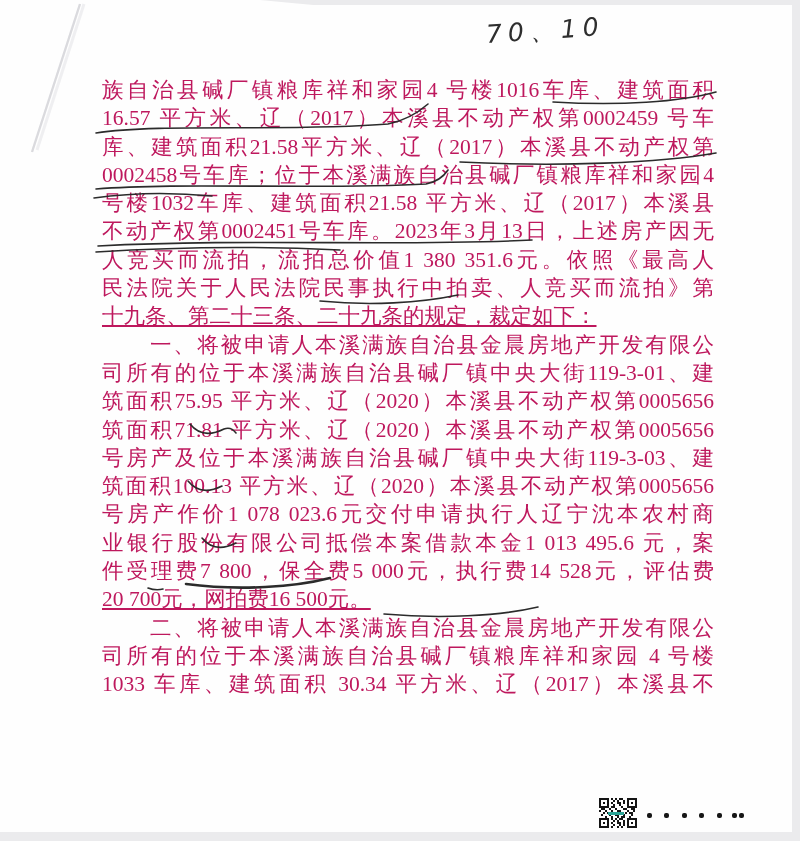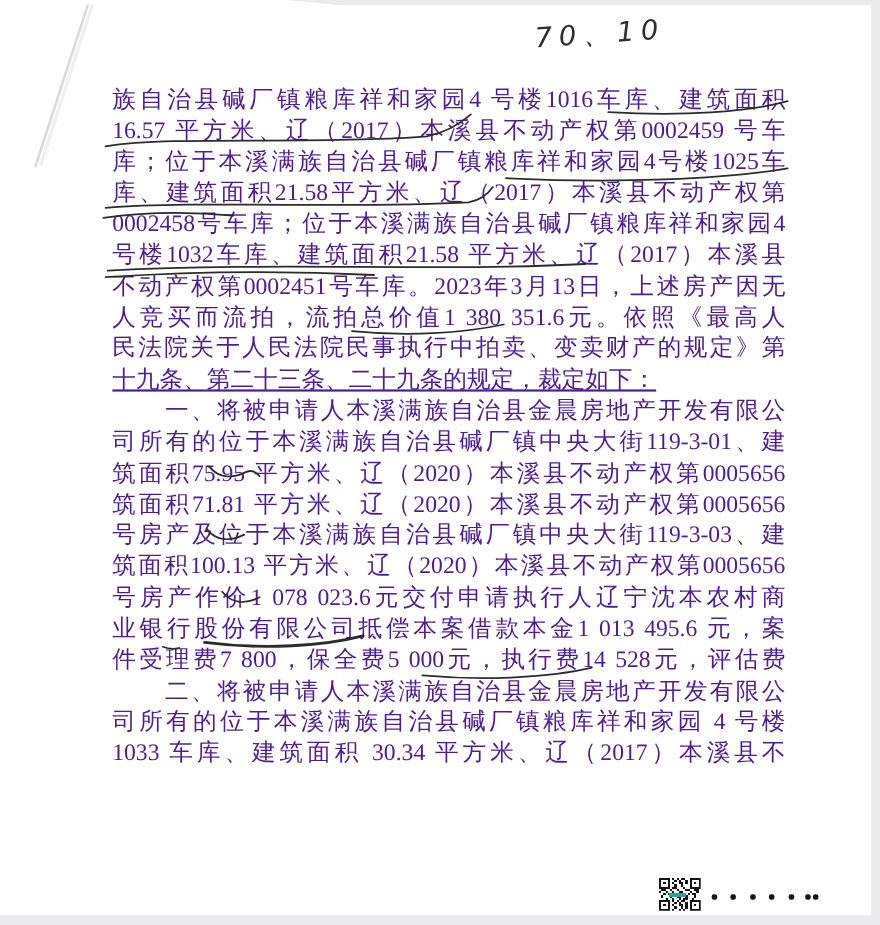--- a/index.html
+++ b/index.html
@@ -27,21 +27,21 @@
     font-style:italic;
     font-size:25px;
     letter-spacing:6px;
     color:#2e2e2e;
     transform:rotate(-4deg);
     white-space:nowrap;
   }
   .doc{
     position:absolute;left:102px;top:76px;width:612px;
     font-size:21.5px;
-    color:#4c1d95;
+    color:#be185d;
     line-height:28.3px;
   }
   .line{
     height:28.3px;
     text-align:justify;
     text-align-last:justify;
     overflow:hidden;
   }
   .line.short{text-align-last:left;text-decoration:underline;}
   .line.indent{padding-left:48px;box-sizing:border-box;}
@@ -64,37 +64,37 @@
   <svg class="artifact-svg" width="120" height="170">
     <line x1="80" y1="4" x2="32" y2="152" stroke="#d7d7db" stroke-width="2.4" opacity="0.9"></line>
     <line x1="84" y1="4" x2="37" y2="150" stroke="#ececef" stroke-width="3" opacity="0.8"></line>
   </svg>
 
   <div class="handwritten">70、10</div>
 
   <div class="doc">
       <div class="line">族自治县碱厂镇粮库祥和家园4 号楼1016车库、建筑面积</div>
       <div class="line">16.57 平方米、辽（2017）本溪县不动产权第0002459 号车</div>
-      <div class="line">库；位于本溪满族自治县碱厂镇粮库祥和家园4号楼1025车</div>
       <div class="line">库、建筑面积21.58平方米、辽（2017）本溪县不动产权第</div>
       <div class="line">0002458号车库；位于本溪满族自治县碱厂镇粮库祥和家园4</div>
       <div class="line">号楼1032车库、建筑面积21.58 平方米、辽（2017）本溪县</div>
       <div class="line">不动产权第0002451号车库。2023年3月13日，上述房产因无</div>
       <div class="line">人竞买而流拍，流拍总价值1 380 351.6元。依照《最高人</div>
-      <div class="line">民法院关于人民法院民事执行中拍卖、变卖财产的规定》第</div>
+      <div class="line">民法院关于人民法院民事执行中拍卖、人竞买而流拍》第</div>
       <div class="line short">十九条、第二十三条、二十九条的规定，裁定如下：</div>
       <div class="line indent">一、将被申请人本溪满族自治县金晨房地产开发有限公</div>
       <div class="line">司所有的位于本溪满族自治县碱厂镇中央大街119-3-01、建</div>
       <div class="line">筑面积75.95 平方米、辽（2020）本溪县不动产权第0005656</div>
       <div class="line">筑面积71.81 平方米、辽（2020）本溪县不动产权第0005656</div>
       <div class="line">号房产及位于本溪满族自治县碱厂镇中央大街119-3-03、建</div>
       <div class="line">筑面积100.13 平方米、辽（2020）本溪县不动产权第0005656</div>
       <div class="line">号房产作价1 078 023.6元交付申请执行人辽宁沈本农村商</div>
       <div class="line">业银行股份有限公司抵偿本案借款本金1 013 495.6 元，案</div>
       <div class="line">件受理费7 800，保全费5 000元，执行费14 528元，评估费</div>
+      <div class="line short">20 700元，网拍费16 500元。</div>
       <div class="line indent">二、将被申请人本溪满族自治县金晨房地产开发有限公</div>
       <div class="line">司所有的位于本溪满族自治县碱厂镇粮库祥和家园 4 号楼</div>
       <div class="line">1033 车库、建筑面积 30.34 平方米、辽（2017）本溪县不</div>
     </div>
 
   <svg class="marks" width="800" height="841" viewBox="0 0 800 841" fill="none" stroke="#2b2b2b" stroke-width="1.6" stroke-linecap="round">
 
     <path d="M553,102 C620,106 680,102 716,92"></path>
 
     <path d="M96,133 C160,123 290,132 388,124 C408,120 420,111 428,104"></path>

